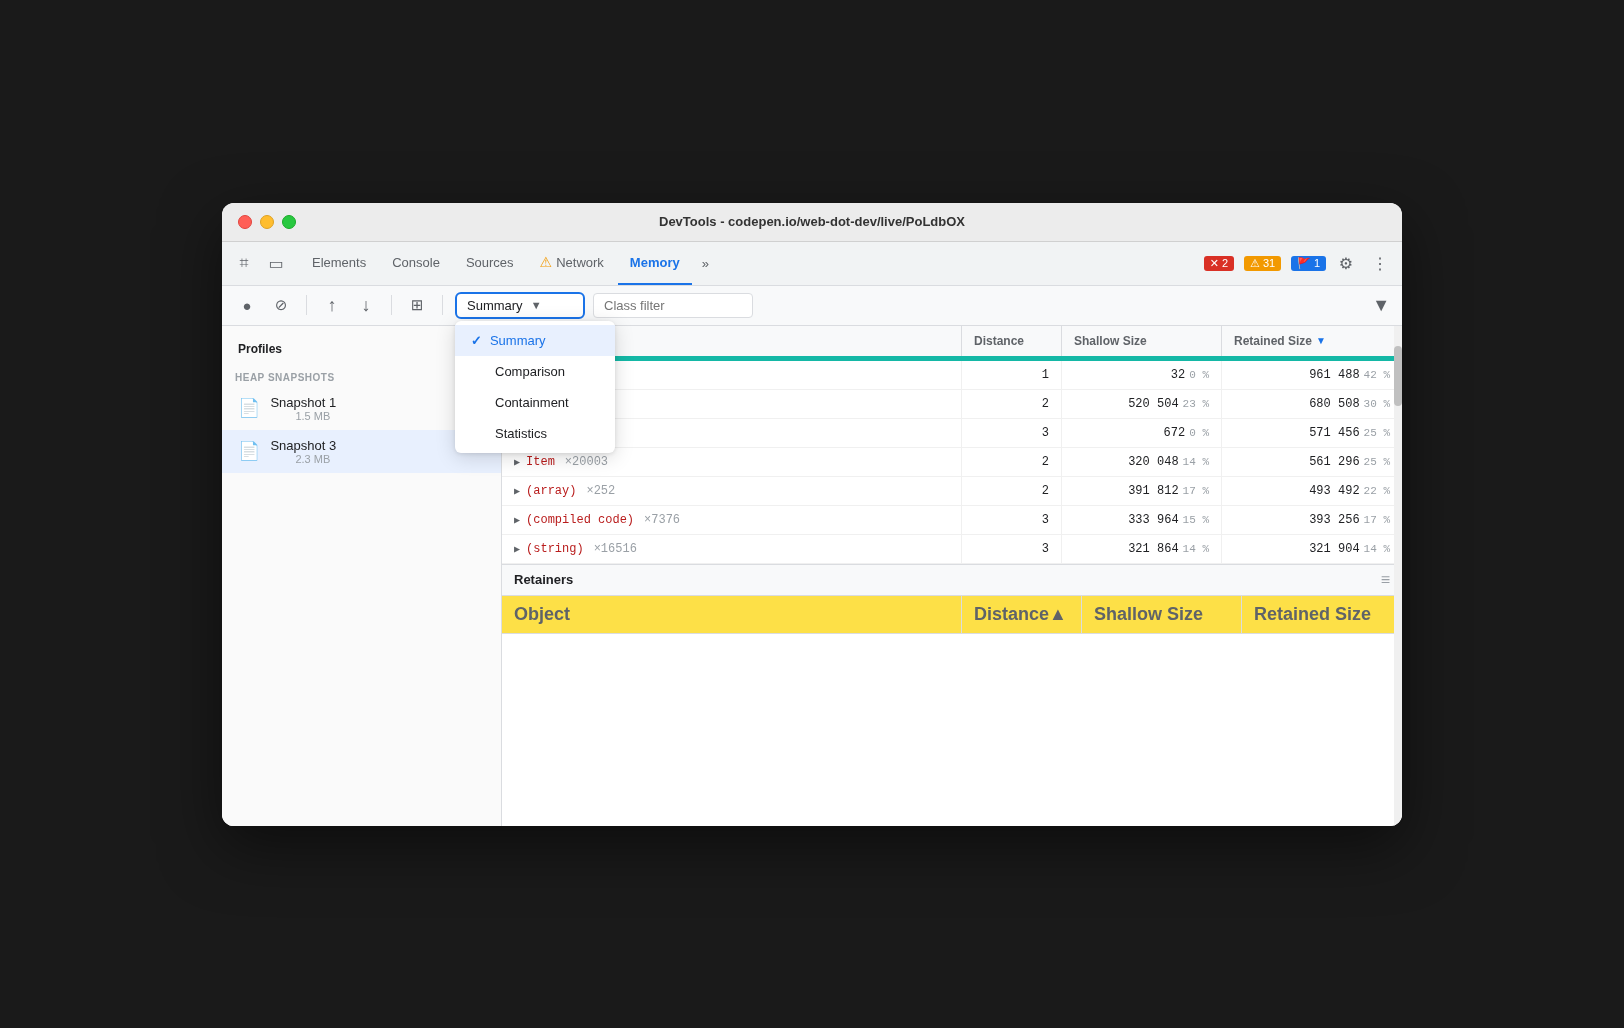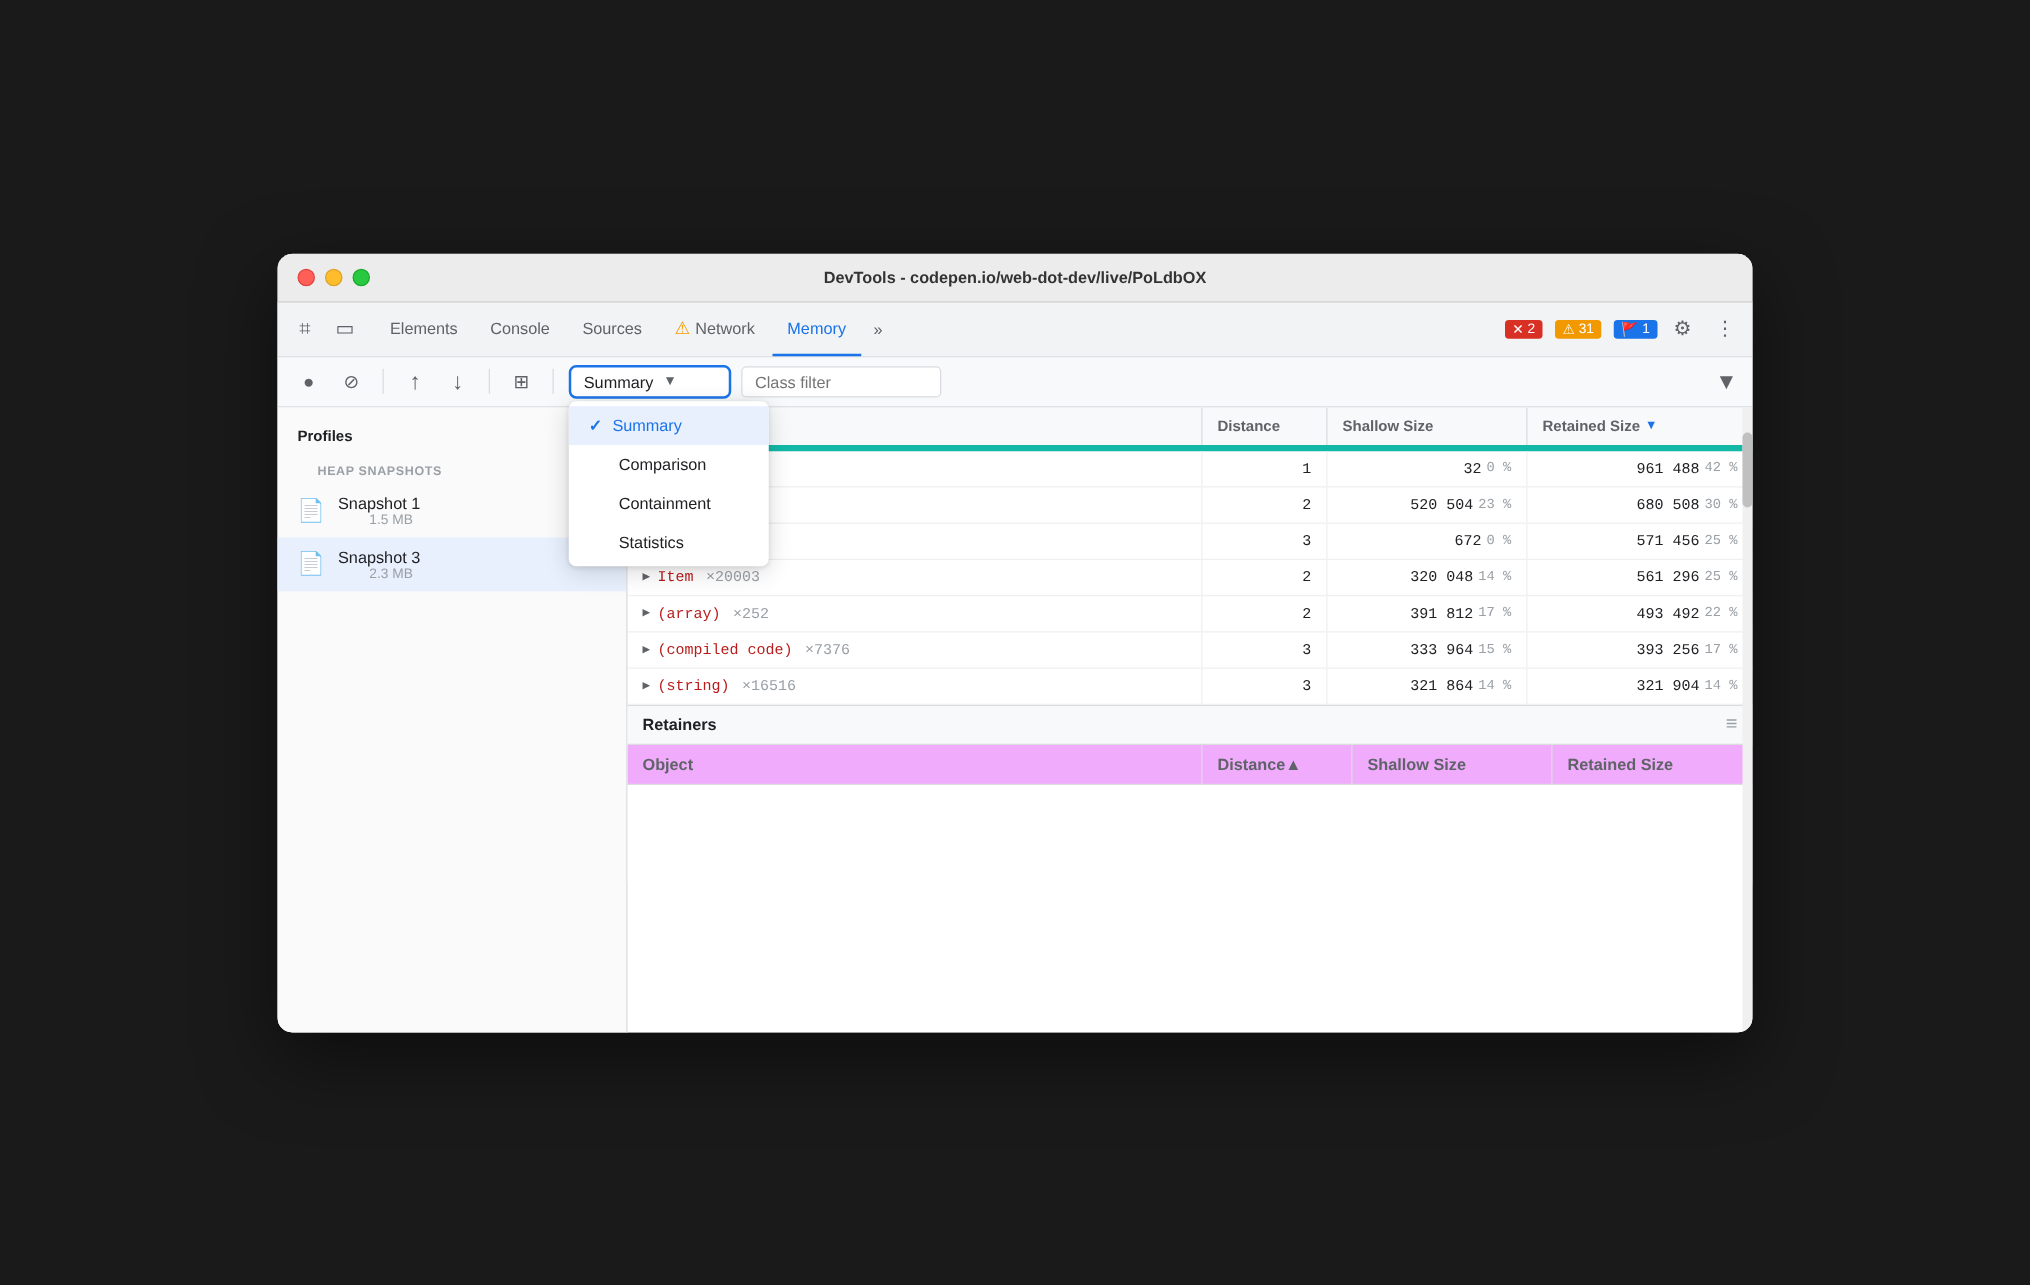--- a/index.html
+++ b/index.html
@@ -88,21 +88,21 @@
       font-size: 13px;
       color: #5f6368;
       cursor: pointer;
       white-space: nowrap;
       border-bottom: 2px solid transparent;
       position: relative;
     }
     .tab.active {
       color: #1a73e8;
       border-bottom: 2px solid #1a73e8;
-      font-weight: 400;
+      font-weight: 700;
     }
     .tab .warn-icon {
       color: #f29900;
       margin-right: 4px;
       font-size: 14px;
     }
     .tab-more {
       font-size: 13px;
       color: #5f6368;
       padding: 0 8px;
@@ -197,21 +197,21 @@
     .sidebar-title {
       font-size: 12px;
       font-weight: 600;
       color: #202124;
       padding: 4px 16px 8px;
     }
     .sidebar-section-label {
       font-size: 10px;
       font-weight: 600;
       color: #9aa0a6;
-      padding: 8px 32px 4px;
+      padding: 8px 13px 4px;
       letter-spacing: 0.5px;
     }
     .snapshot-item {
       display: flex;
       align-items: center;
       padding: 8px 16px;
       cursor: pointer;
       gap: 10px;
     }
     .snapshot-item.active { background: #e8f0fe; }
@@ -310,23 +310,23 @@
       color: #202124;
     }
     .retainers-menu {
       color: #9aa0a6;
       cursor: pointer;
       font-size: 16px;
     }
     .retainers-table-header {
       display: grid;
       grid-template-columns: 1fr 120px 160px 160px;
-      background: #f0abfc;
+      background: #fde047;
       border-bottom: 1px solid #dadce0;
-      font-size: 13px;
+      font-size: 18px;
       font-weight: 600;
       color: #5f6368;
     }
     .retainers-body {
       min-height: 80px;
       background: white;
     }
 
     
     .dropdown-menu {

